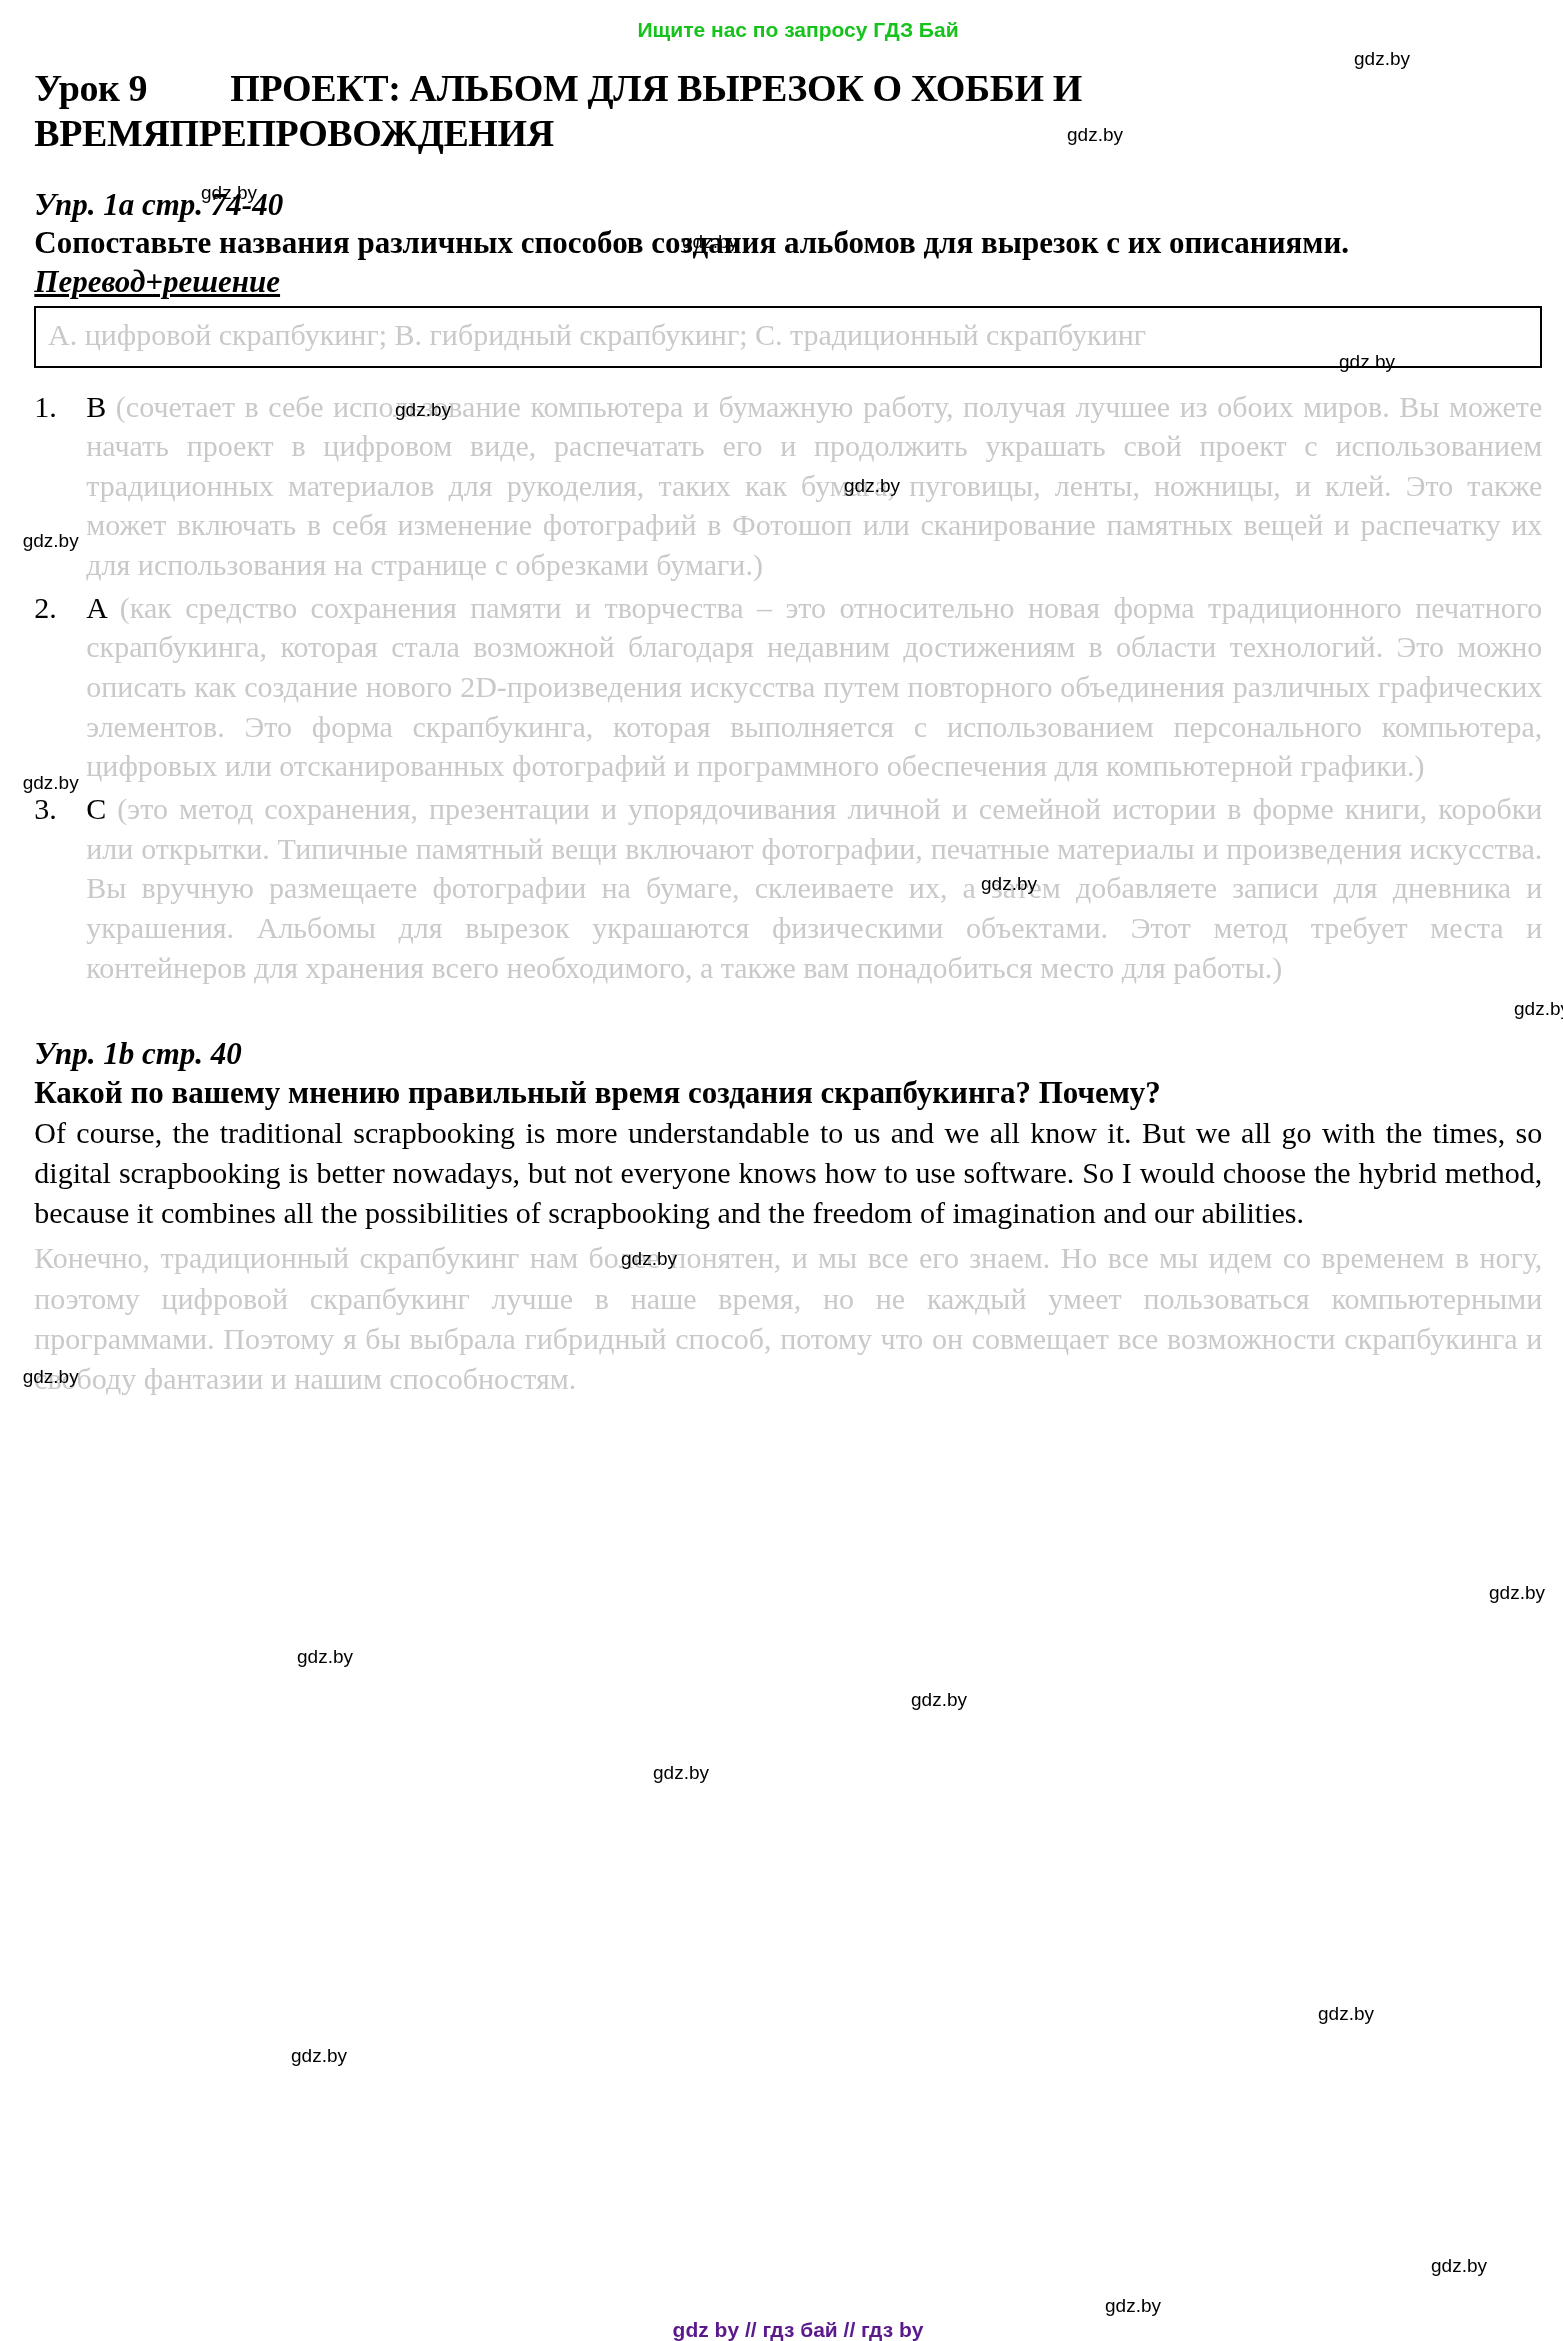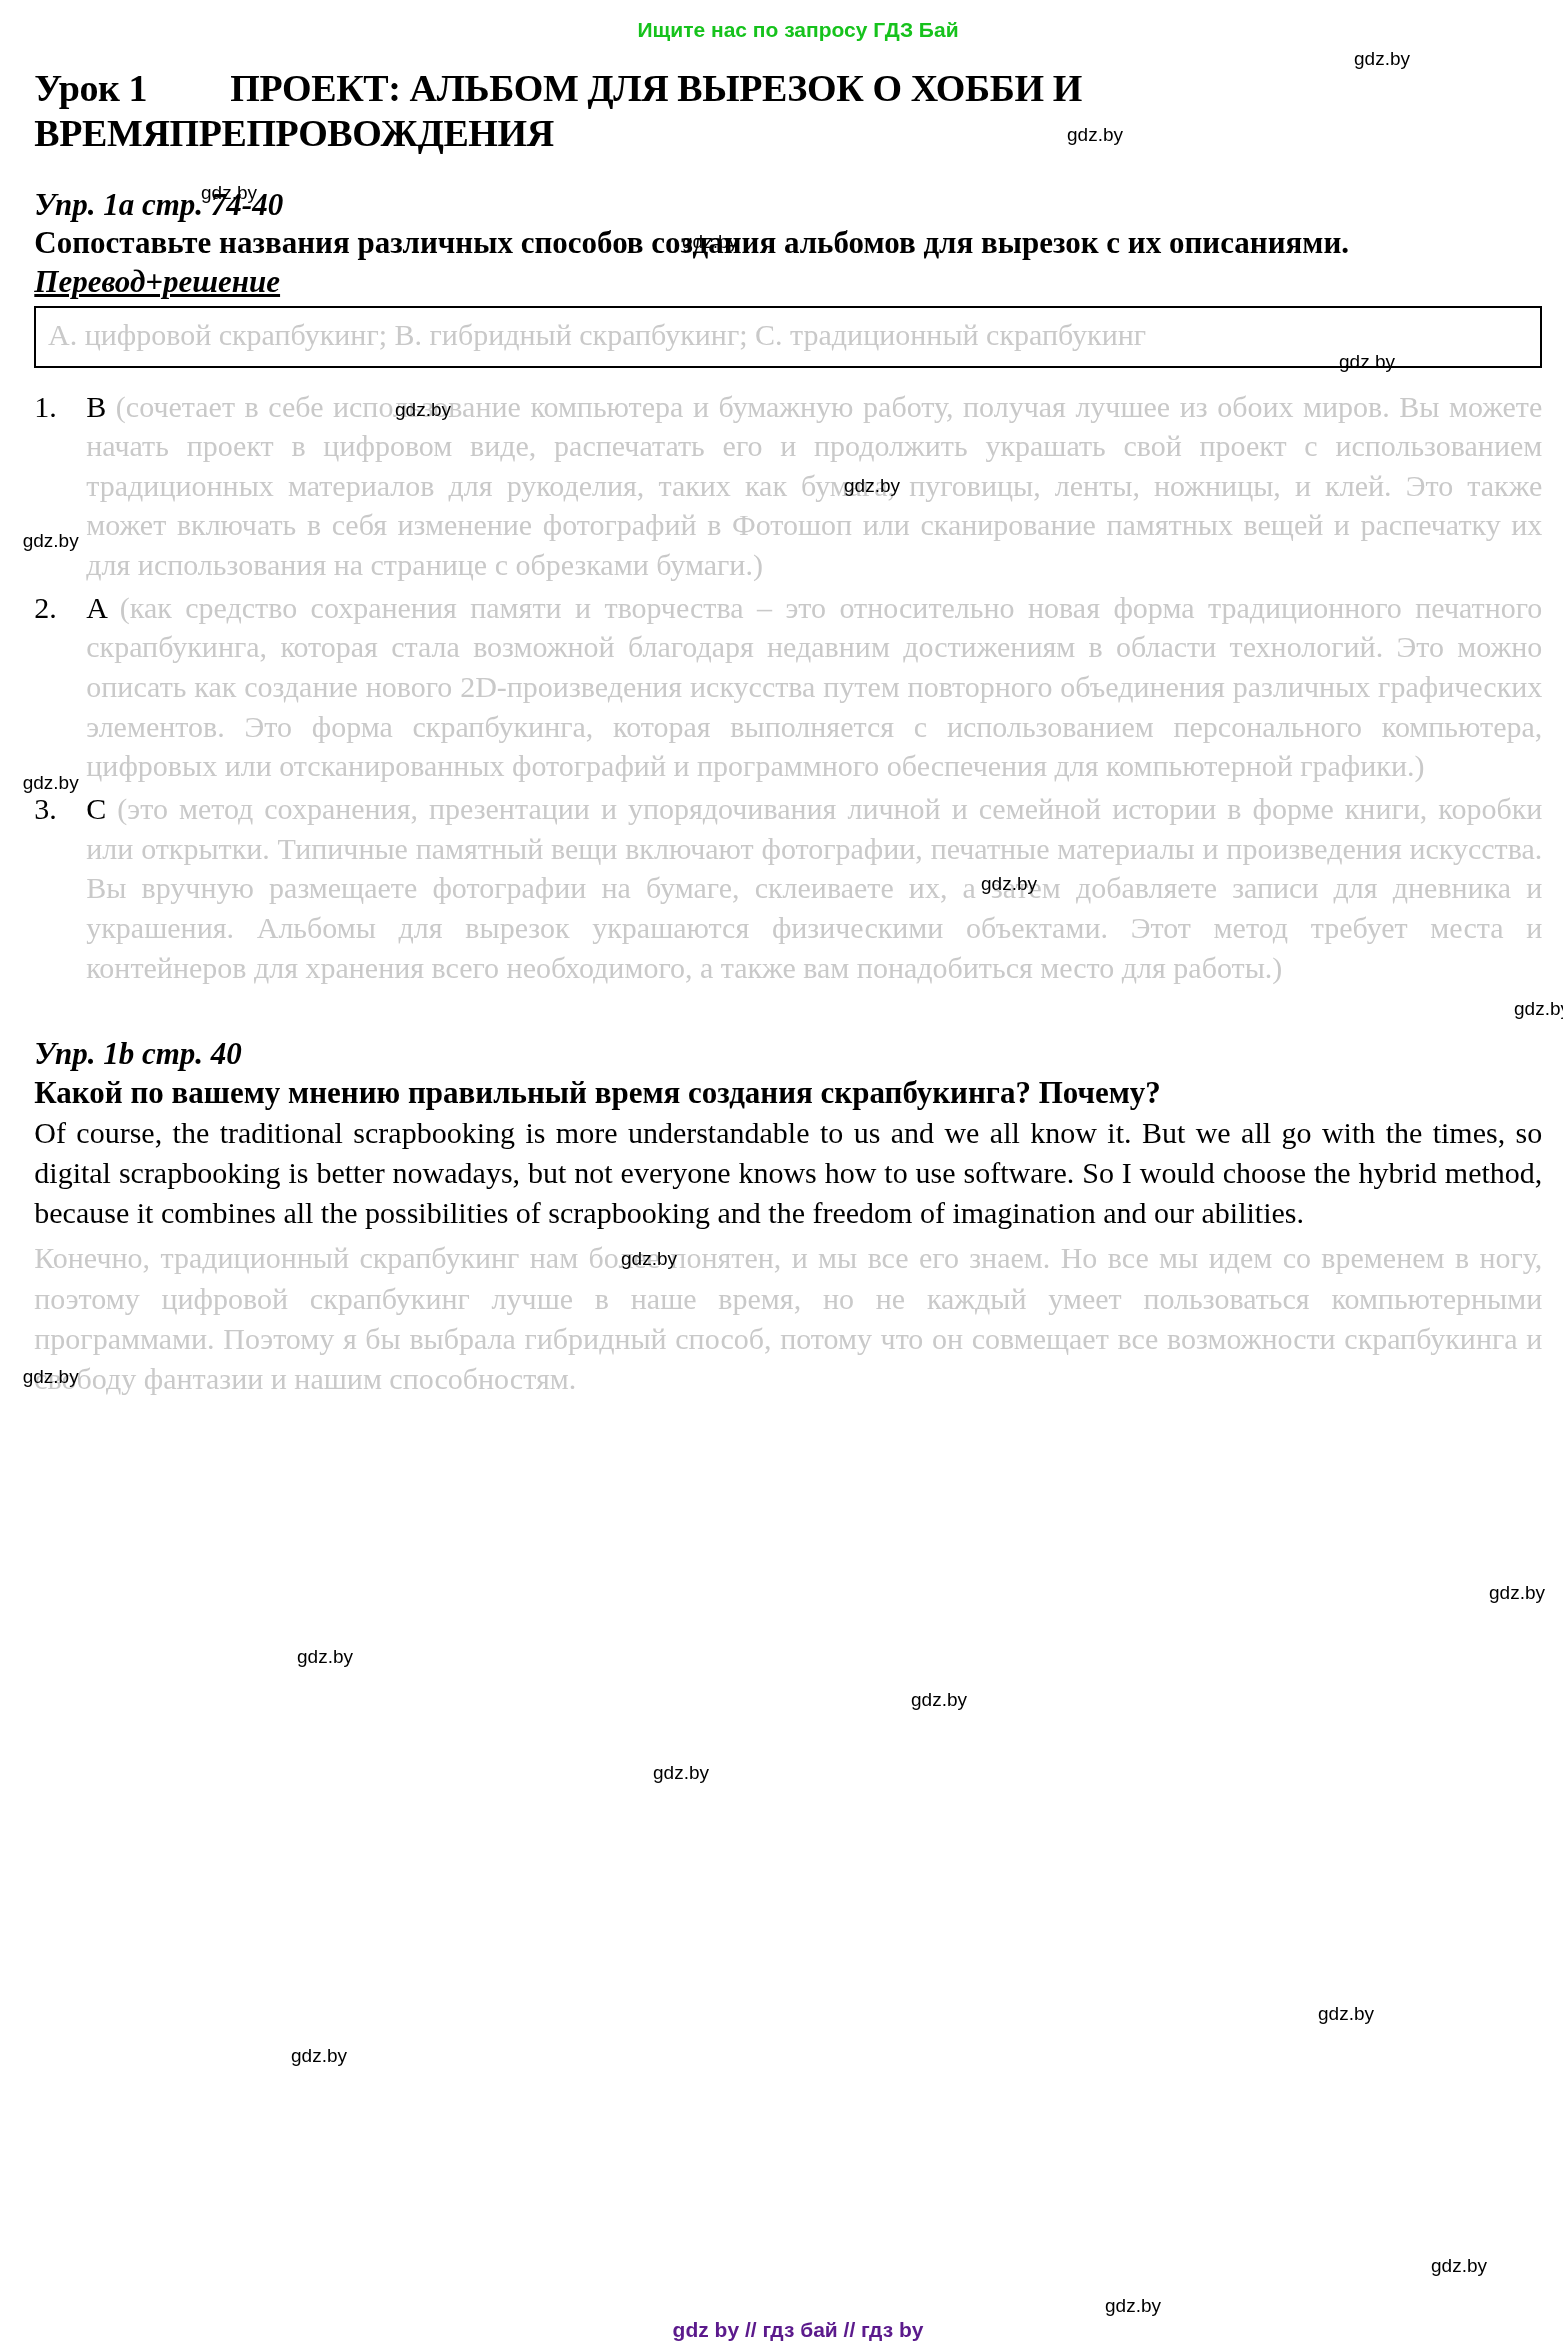--- a/index.html
+++ b/index.html
@@ -187,21 +187,21 @@
 </head>
 <body>
 
 <div id="page">
 
   <div class="promo-banner">Ищите нас по запросу ГДЗ Бай</div>
 
   <div class="content">
 
     <div class="lesson-head">
-      <span class="lesson-no">Урок 1</span><span class="lesson-title">ПРОЕКТ: АЛЬБОМ ДЛЯ ВЫРЕЗОК О ХОББИ И ВРЕМЯПРЕПРОВОЖДЕНИЯ</span>
+      <span class="lesson-no">Урок 9</span><span class="lesson-title">ПРОЕКТ: АЛЬБОМ ДЛЯ ВЫРЕЗОК О ХОББИ И ВРЕМЯПРЕПРОВОЖДЕНИЯ</span>
     </div>
 
     <div class="spacer-sm"></div>
 
     <div class="exercise-ref">Упр. 1a стр. 74-40</div>
 
     <div class="task-prompt">Сопоставьте названия различных способов создания альбомов для вырезок с их описаниями.</div>
 
     <div class="solution-label">Перевод+решение</div>
 

